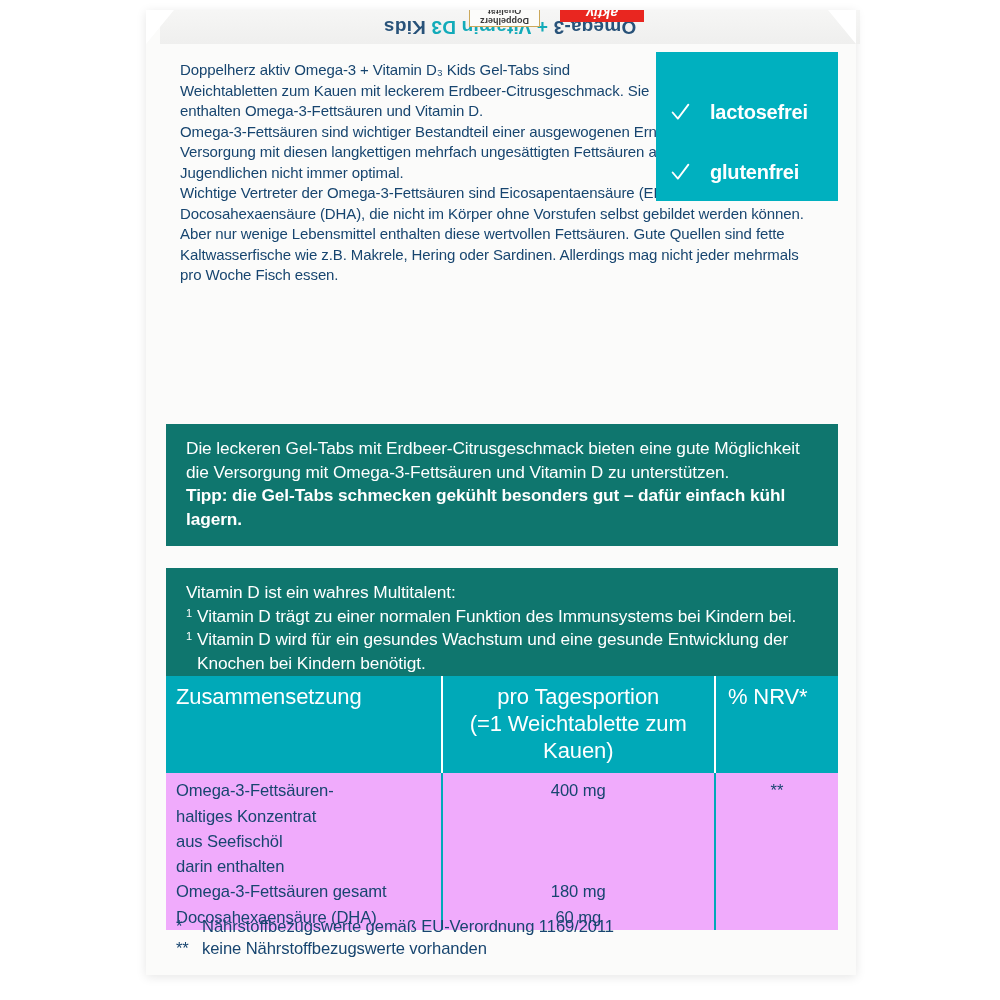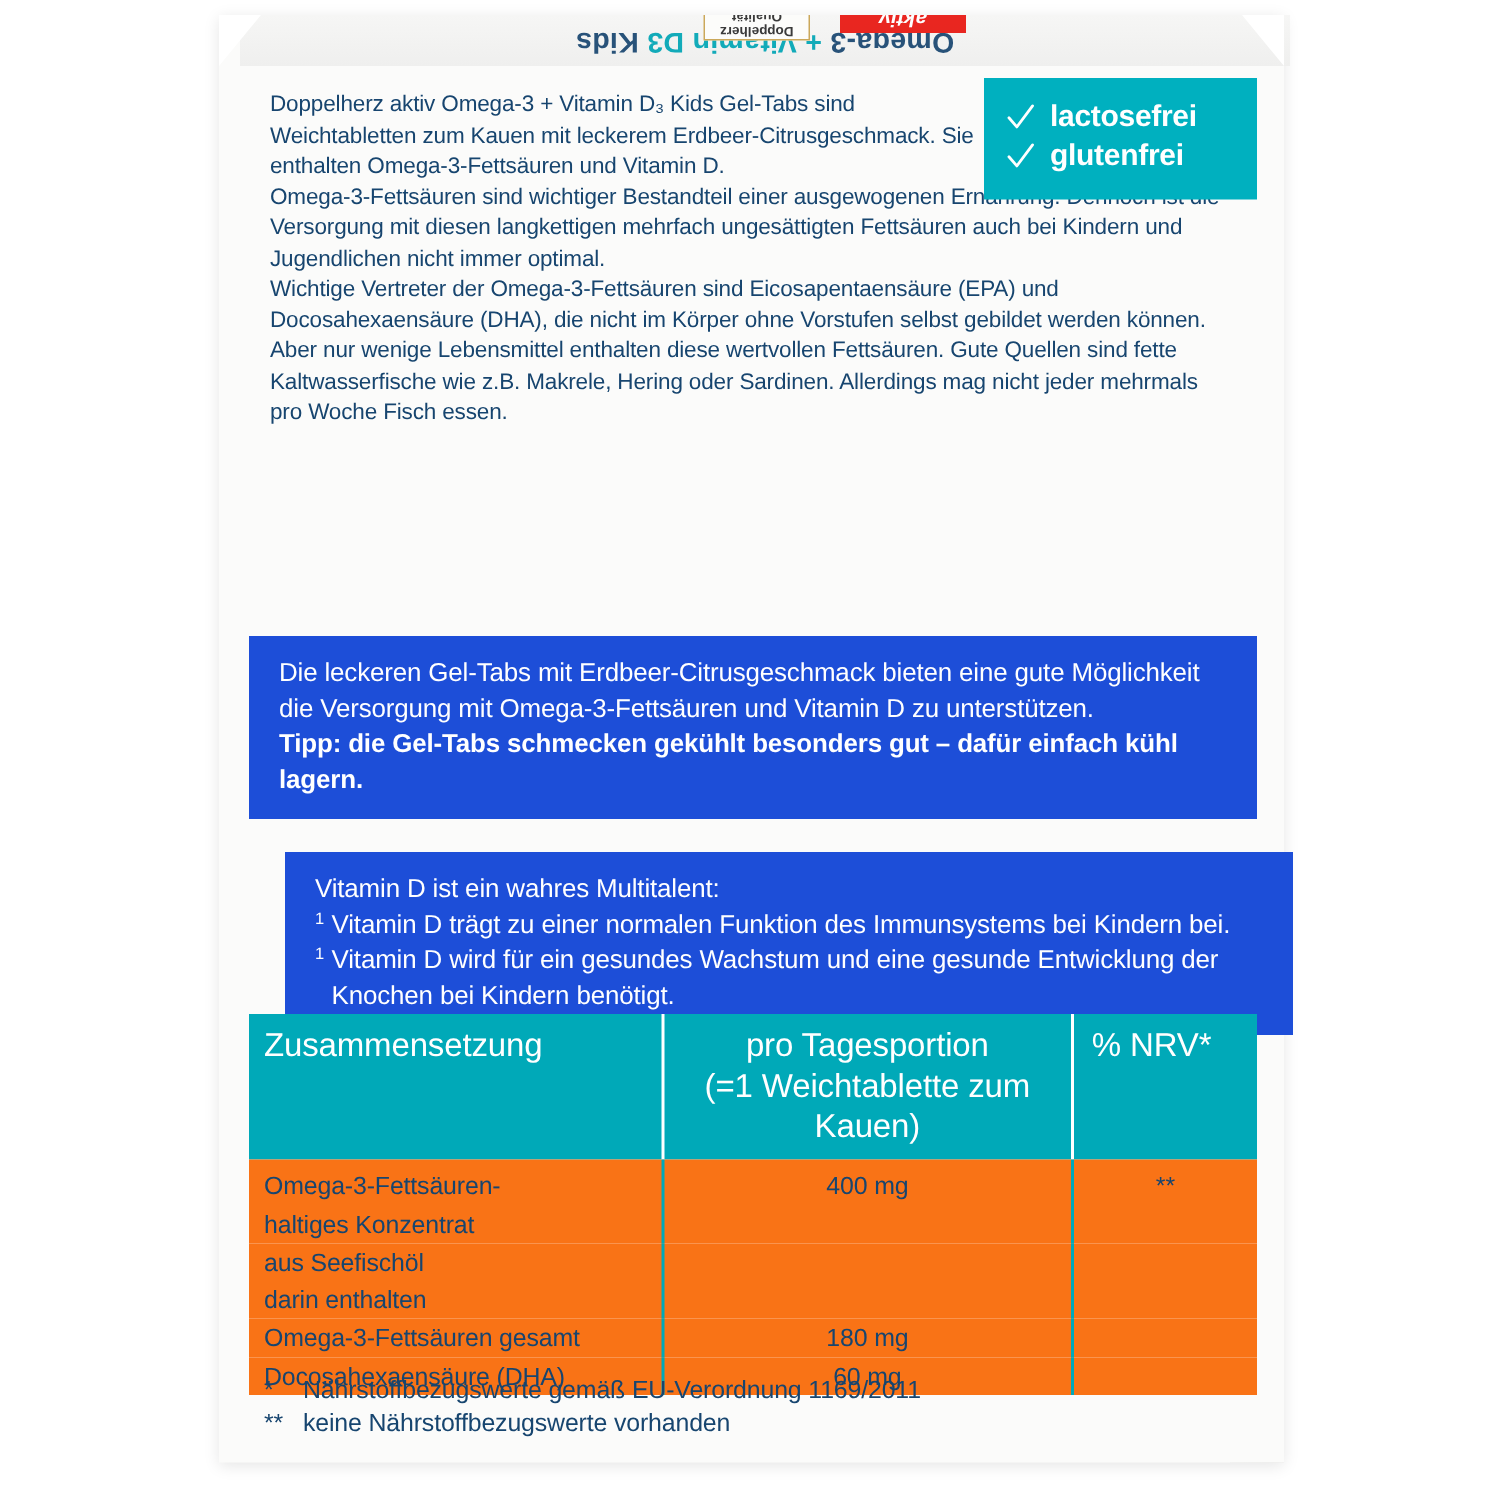--- a/index.html
+++ b/index.html
@@ -140,47 +140,48 @@
     position: absolute;
     left: 510px;
     top: 8px;
     width: 182px;
     background: #00b0bf;
     padding: 14px 0 16px 0;
   }
   .free-line {
     display: flex;
     align-items: center;
-    gap: 9px;
+    gap: 19px;
     padding-left: 14px;
     color: #ffffff;
     font-size: 20px;
     font-weight: 700;
     line-height: 1.28;
     letter-spacing: -0.2px;
+    margin-top: 34px;
   }
   .chk { width: 21px; height: 21px; flex: 0 0 auto; display:block; }
 
   
   .teal-box {
     position: absolute;
     left: 20px;
     width: 672px;
-    background: #1d4ed8;
+    background: #0f766e;
     color: #ffffff;
     box-sizing: border-box;
     padding: 13px 18px 14px 20px;
     font-size: 17.3px;
     line-height: 1.37;
     letter-spacing: -0.1px;
   }
   .teal-box p { margin: 0; }
   .teal-box .bold { font-weight: 700; }
   #box-tipp { top: 380px; }
-  #box-vitd { top: 524px; margin-left: 24px; }
+  #box-vitd { top: 524px; }
   .bullet-row {
     display: flex;
     gap: 5px;
   }
   .bullet-row .sup {
     font-size: 11px;
     line-height: 1.1;
     padding-top: 2px;
     flex: 0 0 auto;
   }
@@ -206,21 +207,21 @@
     line-height: 1.22;
     font-size: 22px;
   }
   #nutrition thead th.c1 { text-align: left; width: 274px; border-right: 2px solid #ffffff; }
   #nutrition thead th.c2 { text-align: center; width: 285px; border-right: 2px solid #ffffff; }
   #nutrition thead th.c3 { text-align: left; width: 113px; padding-left: 12px; }
   #nutrition tbody td {
     padding: 1px 10px 1px 10px;
     vertical-align: top;
     line-height: 1.40;
-    background: #f97316;
+    background: #f0abfc;
   }
   #nutrition tbody td.c1 { text-align: left; border-right: 2px solid #00a9b8; }
   #nutrition tbody td.c2 { text-align: center; border-right: 2px solid #00a9b8; }
   #nutrition tbody td.c3 { text-align: center; }
   #nutrition tbody tr.pad-top td { padding-top: 6px; }
   #nutrition tbody tr.rule td {
     border-top: 2px solid #00a9b8;
     padding-top: 3px;
     padding-bottom: 3px;
   }

